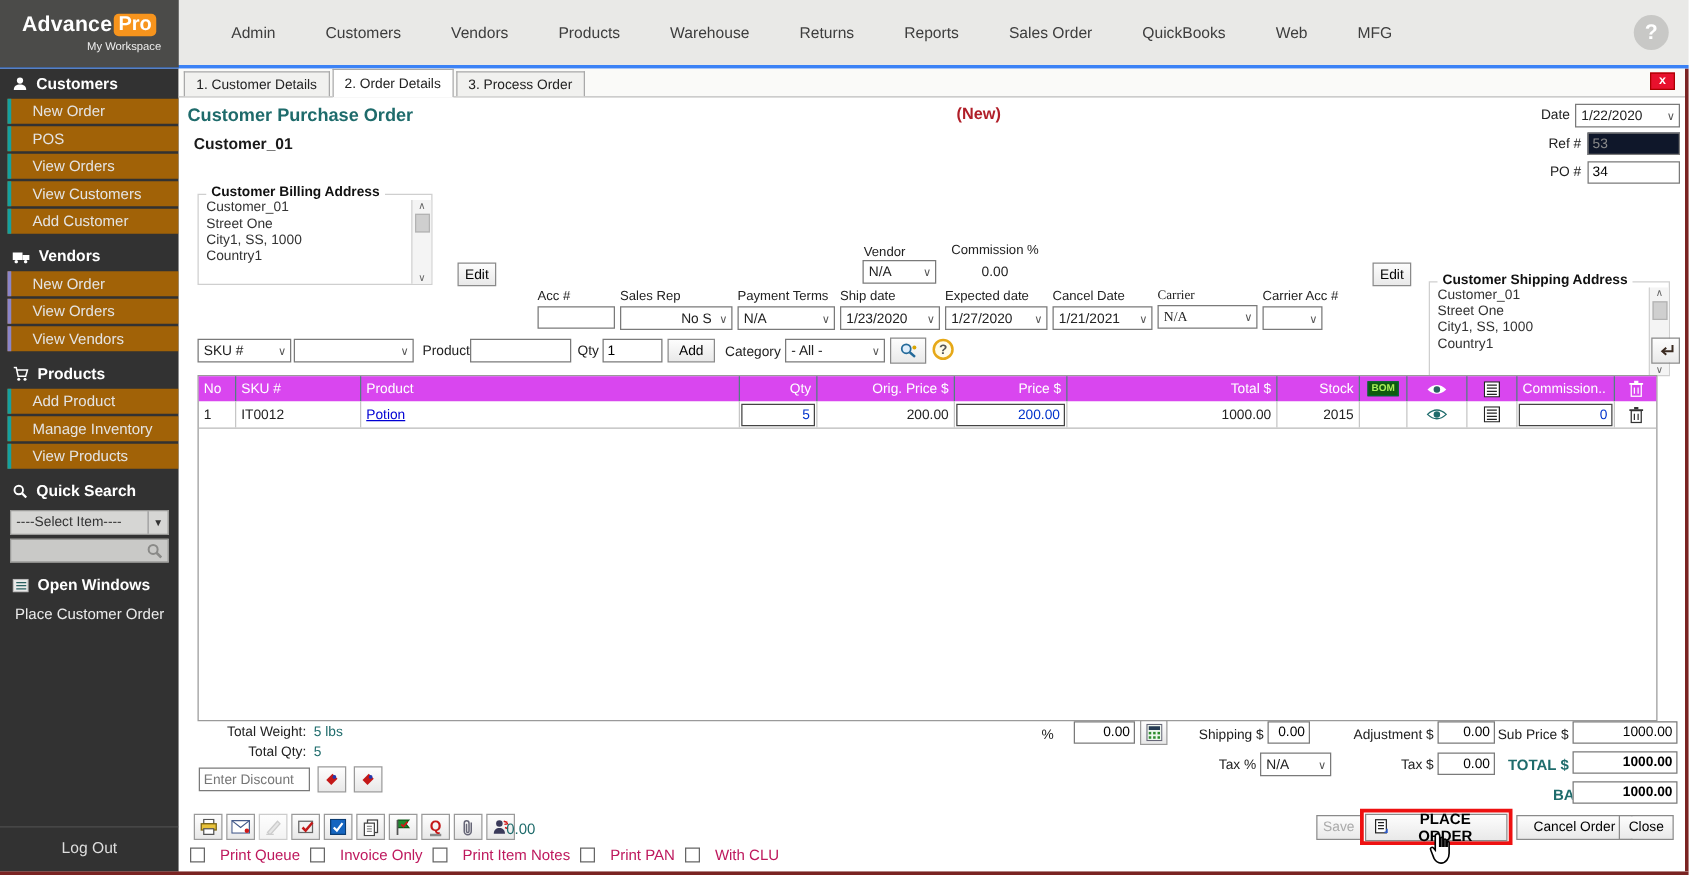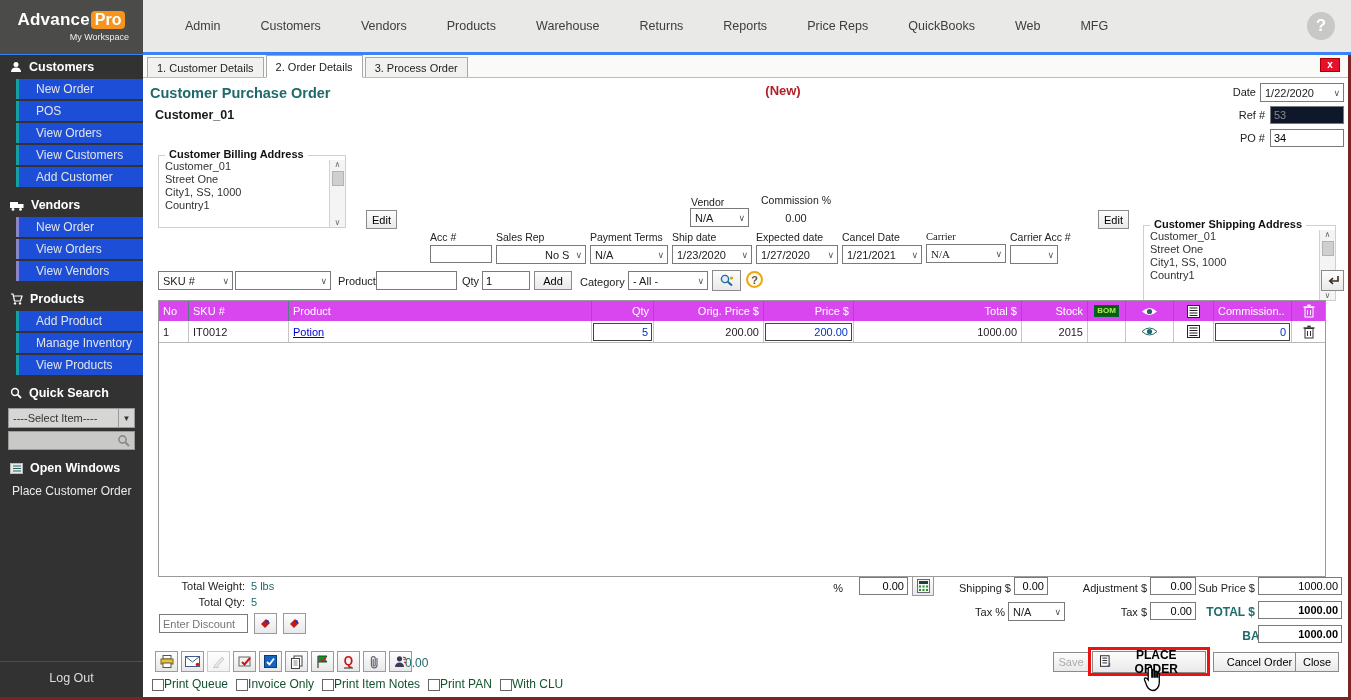--- a/index.html
+++ b/index.html
@@ -15,21 +15,21 @@
   .brand-badge { color:#fff; font-size:16px; font-weight:bold; background:#f7941d; border-radius:4px; padding:0 4px; }
   .workspace { color:#eee; font-size:9px; text-align:right; padding-right:6px; margin-top:2px; }
   #topnav { display:flex; align-items:center; margin-left:22px; }
   .navitem { padding:0 20px; font-size:12.5px; color:#3d3d3d; cursor:default; }
   .help-circle { margin-left:auto; margin-right:16px; width:28px; height:28px; border-radius:50%; background:#c8c8c6; color:#fff; font-size:17px; font-weight:bold; display:flex; align-items:center; justify-content:center; }
 
   
   #sidebar { position:absolute; left:0; top:55px; width:143px; height:642px; background:#323232; display:flex; flex-direction:column; overflow:hidden; }
   .side-h { display:flex; align-items:center; gap:7px; padding:5px 8px 4px 10px; color:#fff; font-weight:bold; font-size:12.5px; }
   .sidegroup { display:flex; flex-direction:column; gap:2px; padding:1px 0 6px; }
-  .sideitem { margin-left:16px; border-left:3px solid #14a0a0; background:#1d4ed8; color:#e4e4e4; font-size:12px; padding:3px 4px 3px 17px; cursor:default; }
+  .sideitem { margin-left:6px; border-left:3px solid #14a0a0; background:#a16207; color:#e4e4e4; font-size:12px; padding:3px 4px 3px 17px; cursor:default; }
   .accent-purple .sideitem { border-left-color:#8a85c9; }
   .qs-select { margin:4px 8px 3px; height:20px; background:#d6d6d4; border:1px solid #9a9a98; display:flex; align-items:center; }
   .qs-select .val { flex:1; padding-left:4px; color:#333; font-size:11px; }
   .qs-select .arrbox { width:16px; align-self:stretch; border-left:1px solid #999; display:flex; align-items:center; justify-content:center; color:#333; font-size:8px; }
   .qs-input { margin:0 8px; height:19px; background:#c9c9c7; border:1px solid #9a9a98; display:flex; align-items:center; justify-content:flex-end; padding-right:4px; }
   .ow-item { padding:5px 10px 4px 12px; color:#ececec; font-size:12px; }
   .logout { margin-top:auto; border-top:1px solid #4d4d4d; padding:9px 0 12px; text-align:center; color:#ddd; font-size:12.5px; cursor:default; }
 
   
   #content { position:absolute; left:143px; top:55px; width:1208px; height:642px; background:#fff; border-right:3px solid #7a2423; }
@@ -81,21 +81,21 @@
   .link { color:#0000d4; text-decoration:underline; cursor:pointer; }
   .bom-badge { background:#0e5a0e; border:1px solid #063; color:#a8ef5a; font-size:8px; font-weight:bold; padding:1px 2px; line-height:1; }
 
   .teal { color:#1e6b6b; }
   .tealb { color:#1e6b6b; font-weight:bold; font-size:12px; }
   .boldv { font-weight:bold; }
 
   .iconbtn { width:23px; height:21px; border:1px solid #9a9a9a; background:linear-gradient(#fefefe,#e8e8e8); display:inline-flex; align-items:center; justify-content:center; margin-right:3px; cursor:default; }
   .iconbtn.dis { opacity:.5; }
   .cb { width:12px; height:12px; border:1px solid #666; background:#fff; display:inline-block; flex:none; }
-  .cbrow { display:flex; align-items:flex-end; gap:0; font-size:12px; color:#14532d; }
+  .cbrow { display:flex; align-items:center; gap:12px; font-size:12px; color:#be185d; }
 
   .redbox { border:3px solid #e11; display:flex; align-items:center; justify-content:center; padding:1px; }
   .place-btn { font-weight:bold; font-size:12px; height:22px; width:114px; gap:3px; }
   .save-btn { color:#aaa; }
   .hand-cursor { pointer-events:none; z-index:50; }
   .helpq { width:17px; height:17px; border-radius:50%; border:2px solid #e6a817; color:#555; font-weight:bold; font-size:11px; display:flex; align-items:center; justify-content:center; background:#fffbe8; }
 </style>
 </head>
 <body>
 
@@ -110,21 +110,21 @@
       <div class="workspace">My Workspace</div>
     </div>
     <nav id="topnav">
       <div class="navitem">Admin</div>
       <div class="navitem">Customers</div>
       <div class="navitem">Vendors</div>
       <div class="navitem">Products</div>
       <div class="navitem">Warehouse</div>
       <div class="navitem">Returns</div>
       <div class="navitem">Reports</div>
-      <div class="navitem">Price Reps</div>
+      <div class="navitem">Sales Order</div>
       <div class="navitem">QuickBooks</div>
       <div class="navitem">Web</div>
       <div class="navitem">MFG</div>
     </nav>
     <div class="help-circle">?</div>
   </header>
 
   <aside id="sidebar">
     <div class="side-h">
       <svg width="12" height="12" viewBox="0 0 12 12">

